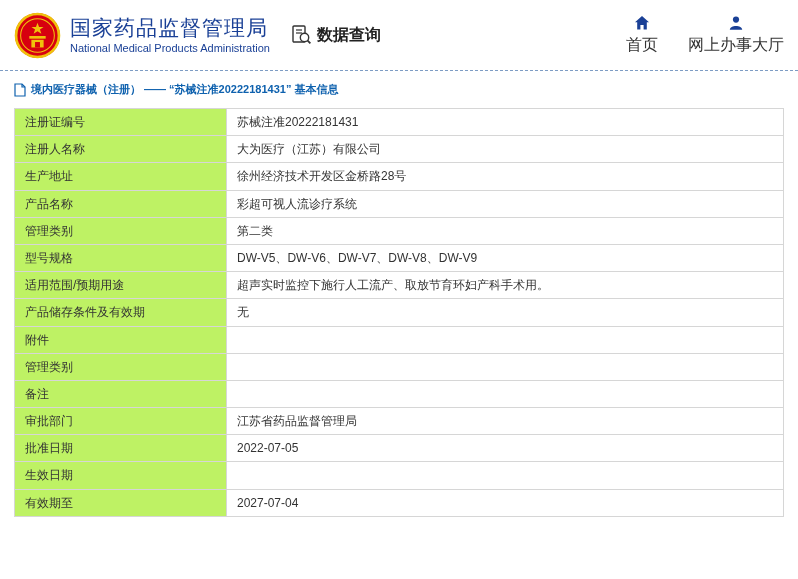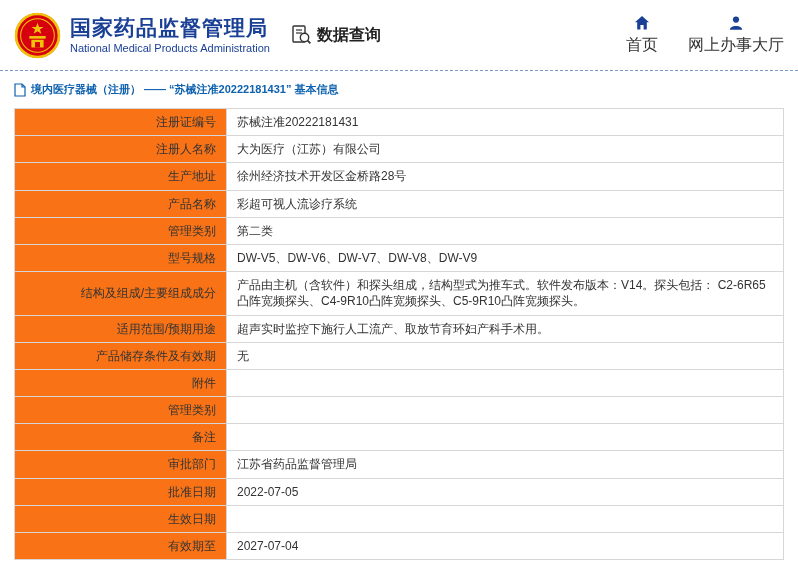--- a/index.html
+++ b/index.html
@@ -12,21 +12,21 @@
 
   
   .header {
     height:71px; display:flex; align-items:center;
     padding:0 14px; border-bottom:1px dashed #7d9cc4;
   }
   .logo-block { display:flex; align-items:center; cursor:pointer; }
   .emblem { width:47px; height:47px; flex:0 0 auto; }
   .org-names { margin-left:9px; }
   .org-cn {
-    font-size:21px; font-weight:bold; color:#1a4096; letter-spacing:1px;
+    font-size:21px; font-weight:normal; color:#1a4096; letter-spacing:1px;
     line-height:1.1; white-space:nowrap;
   }
   .org-en { font-size:11px; color:#1a4096; margin-top:3px; white-space:nowrap; }
 
   .section-block { display:flex; align-items:center; margin-left:20px; cursor:pointer; }
   .section-icon { width:22px; height:22px; }
   .section-title { font-size:16px; font-weight:bold; color:#222; margin-left:5px; white-space:nowrap; }
 
   .nav-right { margin-left:auto; display:flex; gap:30px; }
   .nav-item { display:flex; flex-direction:column; align-items:center; cursor:pointer; }
@@ -46,22 +46,22 @@
     width:770px; margin:2px 14px 0 14px;
     border-collapse:collapse; table-layout:fixed;
   }
   table.info td {
     border:1px solid #d6d6d6;
     font-size:12px; line-height:1.35;
     padding:5px 10px; vertical-align:middle;
     height:23px;
   }
   td.lbl {
-    width:212px; background:#f97316;
-    text-align:right; color:#333; white-space:nowrap;
+    width:212px; background:#bef264;
+    color:#333; white-space:nowrap;
   }
   td.val { background:#ffffff; color:#333; word-break:break-all; }
 </style>
 </head>
 <body>
 
 <div class="header">
   <div class="logo-block">
     <svg class="emblem" viewBox="0 0 46 46">
       <circle cx="23" cy="23" r="22" fill="#d7000f"></circle>
@@ -134,24 +134,20 @@
     </tr>
     <tr>
       <td class="lbl">管理类别</td>
       <td class="val">第二类</td>
     </tr>
     <tr>
       <td class="lbl">型号规格</td>
       <td class="val">DW-V5、DW-V6、DW-V7、DW-V8、DW-V9</td>
     </tr>
     <tr>
-      <td class="lbl">结构及组成/主要组成成分</td>
-      <td class="val">产品由主机（含软件）和探头组成，结构型式为推车式。软件发布版本：V14。探头包括： C2-6R65凸阵宽频探头、C4-9R10凸阵宽频探头、C5-9R10凸阵宽频探头。</td>
-    </tr>
-    <tr>
       <td class="lbl">适用范围/预期用途</td>
       <td class="val">超声实时监控下施行人工流产、取放节育环妇产科手术用。</td>
     </tr>
     <tr>
       <td class="lbl">产品储存条件及有效期</td>
       <td class="val">无</td>
     </tr>
     <tr>
       <td class="lbl">附件</td>
       <td class="val"></td>

